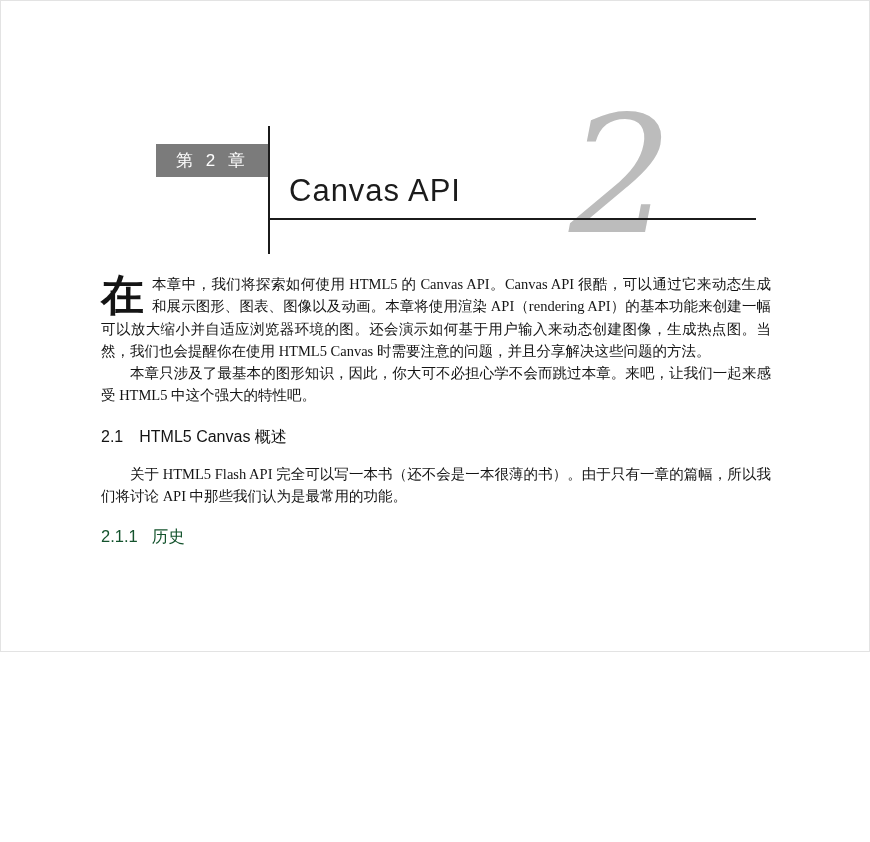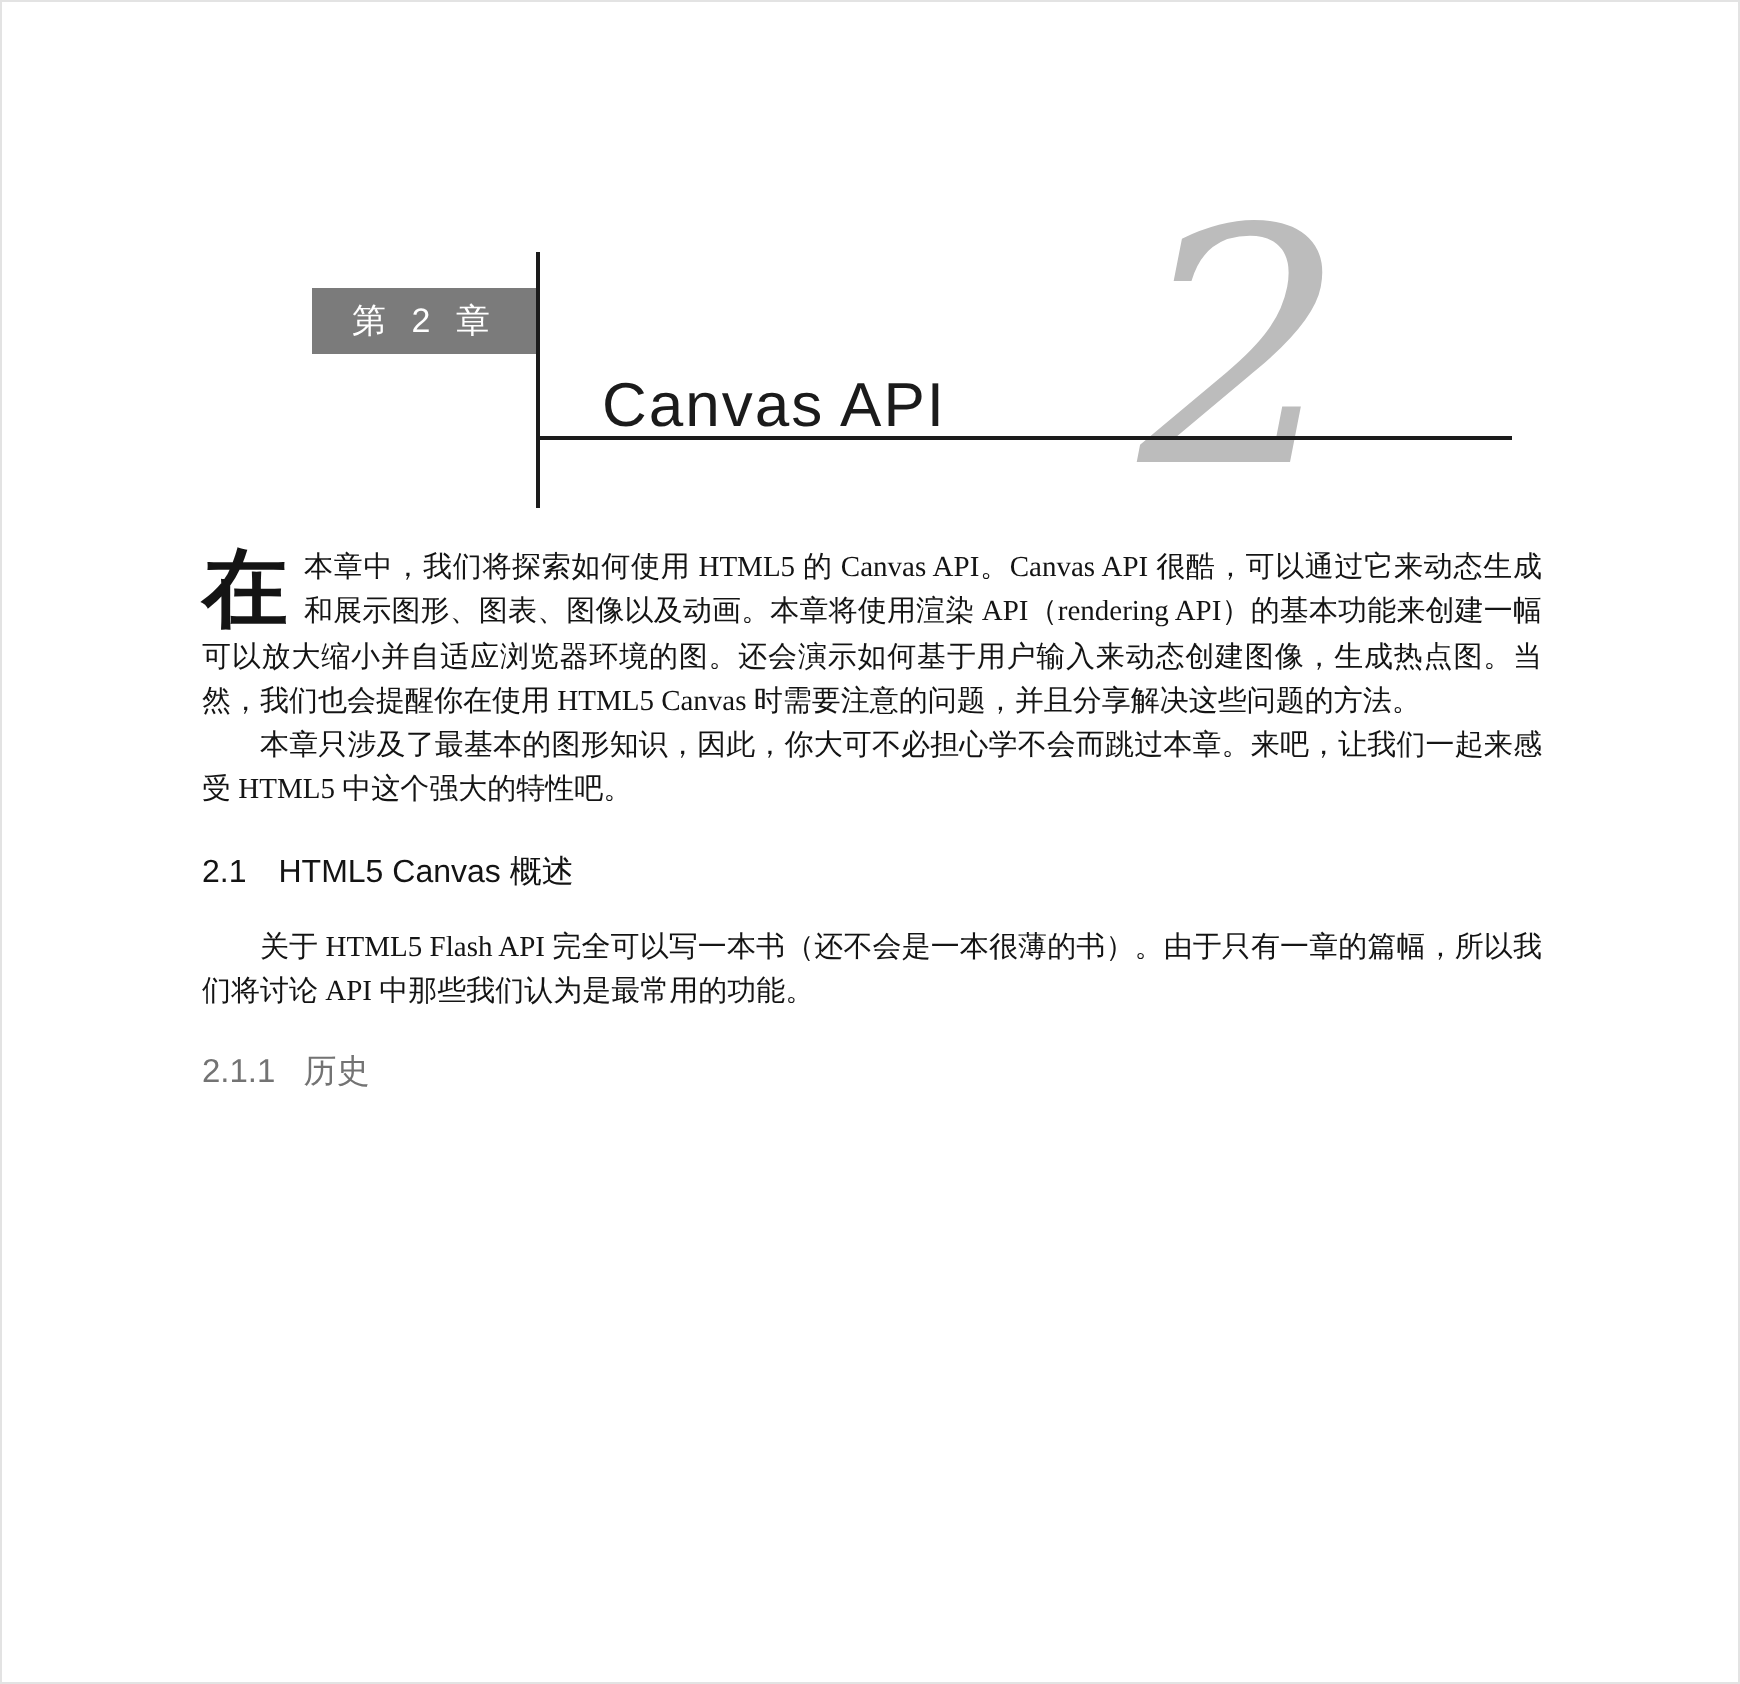--- a/index.html
+++ b/index.html
@@ -1,18 +1,18 @@
 <!DOCTYPE html>
 <html lang="zh"><head>
 <meta charset="utf-8">
 <style>
   html,body{margin:0;padding:0;background:#fff;}
   .page{
     position:relative;
-    width:870px;height:842px;
+    width:870px;height:652px;
     background:#ffffff;
     border:1px solid #e3e3e3;
     box-sizing:border-box;
     overflow:hidden;
     font-family:"Liberation Serif", serif;
     color:#141414;
   }
   
   .chapter-badge{
     position:absolute;left:155px;top:143px;
@@ -20,21 +20,21 @@
     background:#7b7b7b;color:#ffffff;
     display:flex;align-items:center;justify-content:center;
     font-family:"Liberation Sans", sans-serif;
     font-size:17px;letter-spacing:4px;
   }
   .vrule{
     position:absolute;left:267px;top:125px;
     width:2px;height:128px;background:#1b1b1b;
   }
   .chapter-title{
-    position:absolute;left:288px;top:172px;margin:12px;
+    position:absolute;left:288px;top:172px;margin:0;
     font-family:"Liberation Sans", sans-serif;
     font-weight:normal;
     font-size:31px;letter-spacing:1px;color:#1b1b1b;
     z-index:3;
   }
   .chapter-numeral{
     position:absolute;left:568px;top:100px;
     font-family:"DejaVu Serif", serif;
     font-style:italic;
     font-size:163px;line-height:150px;
@@ -67,21 +67,21 @@
     font-weight:normal;
     font-size:16px;color:#141414;
     text-align:left;text-indent:0;
     clear:both;
   }
   .section-heading .sec-num{margin-right:16px;}
   .subsection-heading{
     margin:17px 0 13px 0;
     font-family:"Liberation Sans", sans-serif;
     font-weight:normal;
-    font-size:16.5px;color:#737373;
+    font-size:16.5px;color:#14532d;
     text-align:left;text-indent:0;
   }
   .subsection-heading .sec-num{margin-right:14px;}
 </style>
 </head>
 <body>
 
 <div class="page">
 
   <div class="chapter-badge">第 2 章</div>

